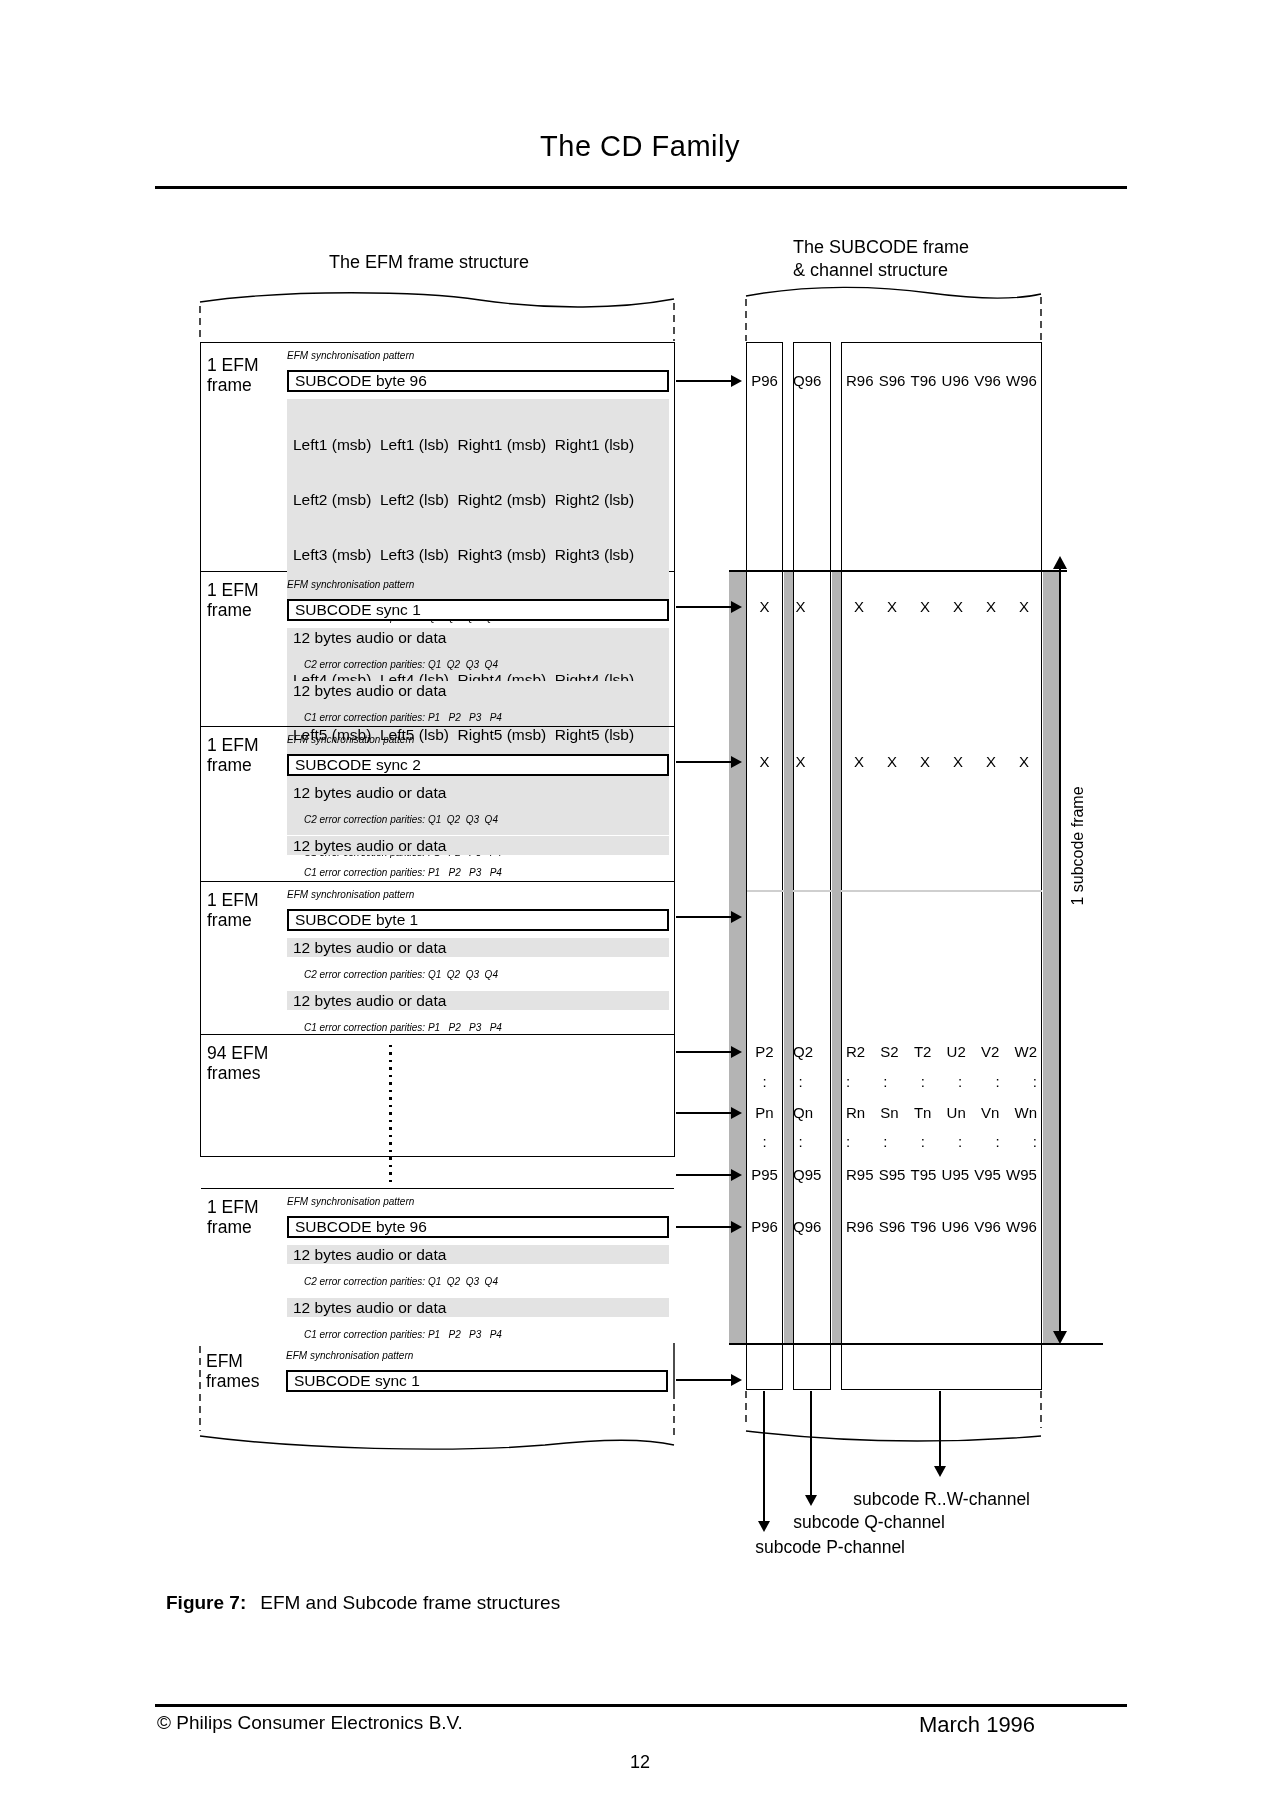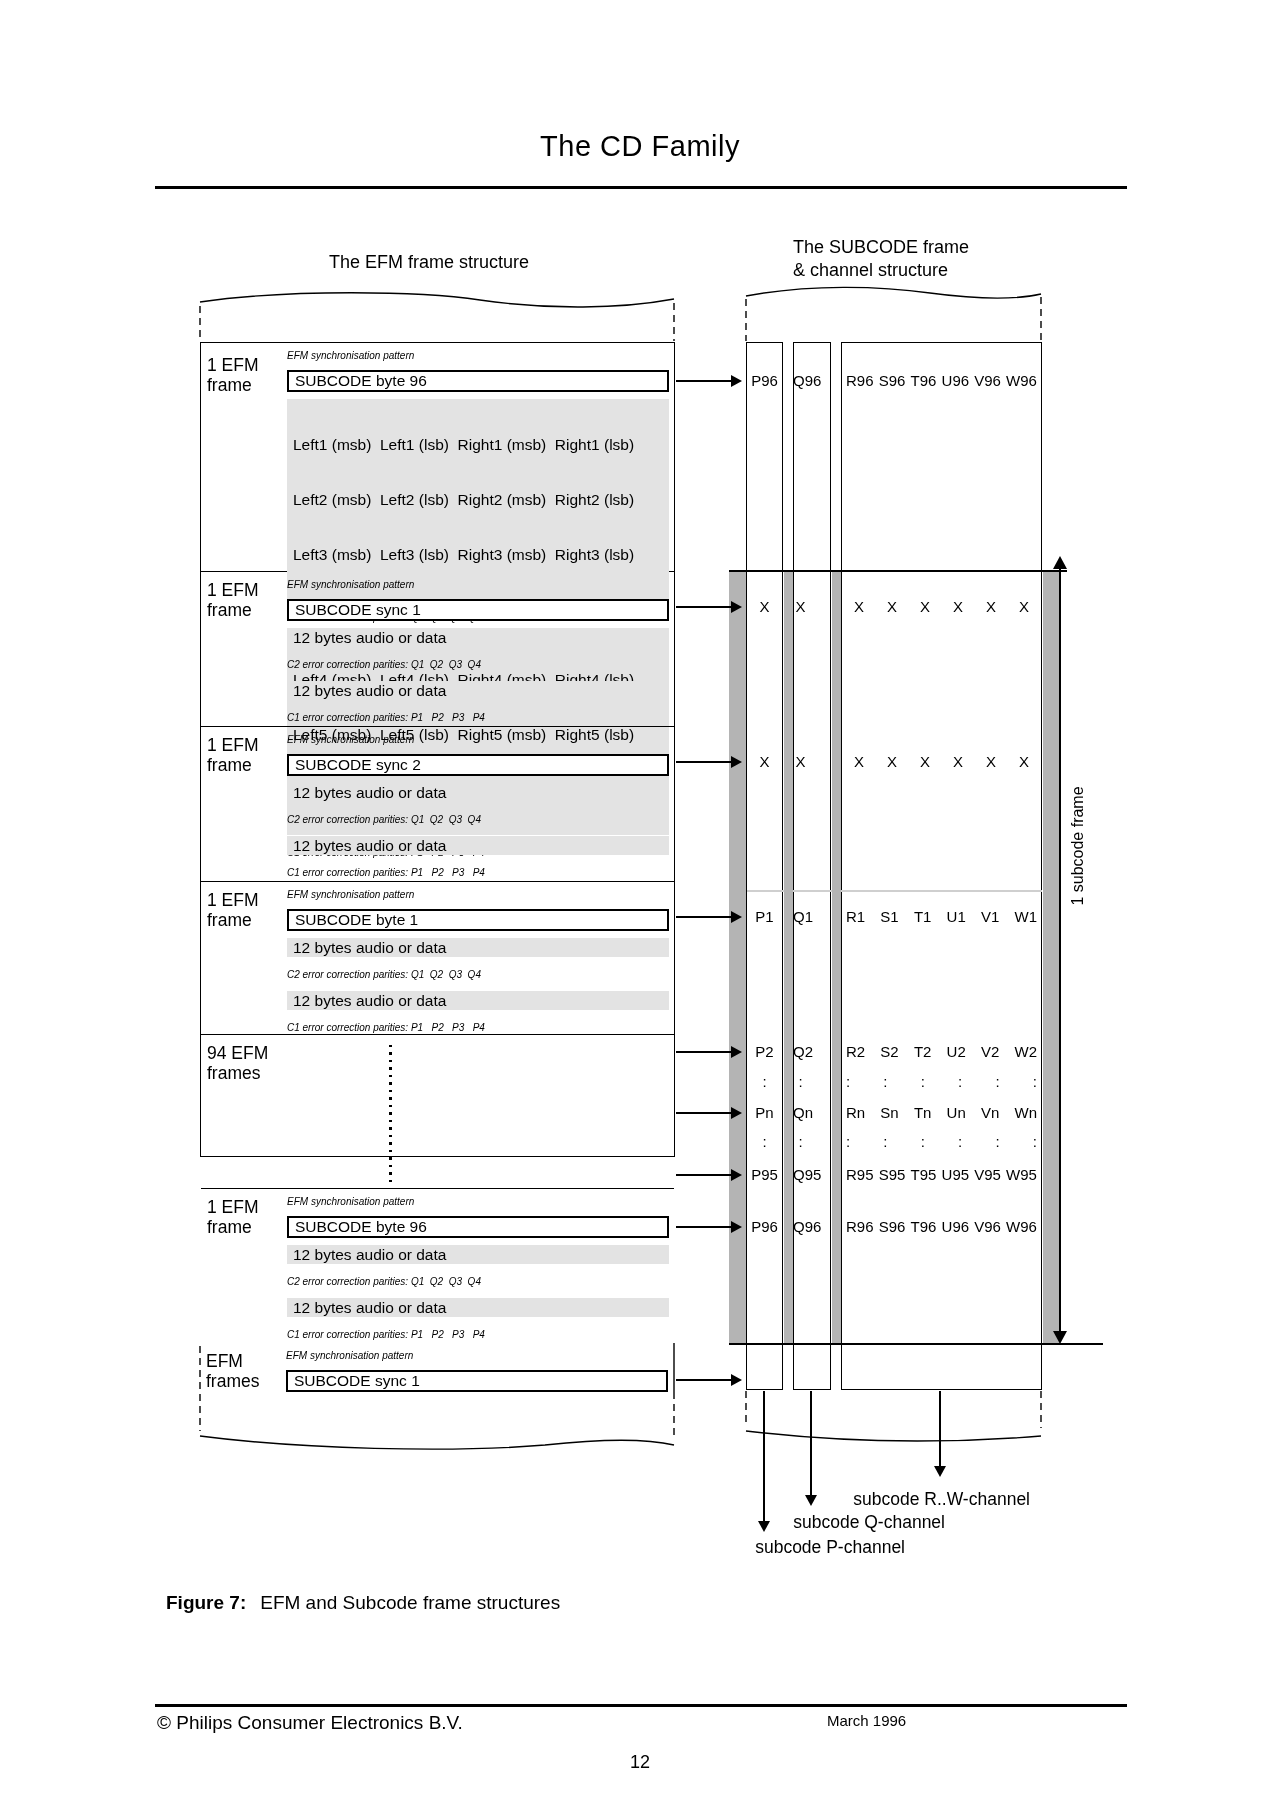--- a/index.html
+++ b/index.html
@@ -14,21 +14,21 @@
   
   .h-left{left:284px;top:252px;width:290px;text-align:center;font-size:18px;}
   .h-right{left:793px;top:236px;font-size:18px;line-height:23px;}
   
   .efm-table{left:200px;top:342px;width:475px;height:815px;border:1.5px solid #000;box-sizing:border-box;}
   .frame{position:absolute;left:0;width:100%;box-sizing:border-box;}
   .frame.divider{border-bottom:1.5px solid #000;}
   .f-label{position:absolute;left:6px;top:8px;font-size:17.5px;line-height:20px;white-space:pre-line;}
   .f-content{position:absolute;left:86px;top:0;width:382px;padding-top:4px;box-sizing:border-box;}
   .r-it{font-style:italic;font-size:10px;height:17px;line-height:17px;margin-bottom:6px;white-space:pre;}
-  .r-it.parity{margin-bottom:8px;}
+  .r-it.parity{margin-bottom:8px;padding-left:17px;}
   .r-box{height:22px;border:2px solid #000;line-height:18px;padding-left:6px;margin-bottom:7px;
          width:100%;box-sizing:border-box;font-size:15.5px;background:#fff;}
   .r-gray{background:#e3e3e3;padding-left:6px;margin-bottom:9px;font-size:15.5px;white-space:pre;}
   .r-gray div{line-height:19px;height:19px;}
   .dots-v{position:absolute;left:102px;top:10px;width:2.5px;height:138px;
           background:repeating-linear-gradient(#000 0 2.5px,transparent 2.5px 7.5px);}
   .frame7{left:200px;top:1343px;width:475px;height:90px;}
   
   .col{border:1.5px solid #000;box-sizing:border-box;top:342px;height:1048px;background:#fff;}
   .col-p{left:746px;width:37px;}
@@ -62,21 +62,21 @@
               transform:rotate(-90deg);white-space:nowrap;}
   .down-line{width:2px;background:#000;}
   .down-line::after{content:"";position:absolute;bottom:-11px;left:-5px;width:0;height:0;
                     border-top:11px solid #000;border-left:6px solid transparent;border-right:6px solid transparent;}
   .chan-label{font-size:17.5px;text-align:right;}
   
   .caption{left:166px;top:1592px;font-size:19px;}
   .caption .cap-label{font-weight:bold;}
   .caption .cap-text{margin-left:14px;}
   .footer-left{left:157px;top:1712px;font-size:19px;}
-  .footer-right{left:827px;top:1712px;width:300px;text-align:left;font-size:15px;}
+  .footer-right{left:827px;top:1712px;width:300px;text-align:center;font-size:22px;}
   .page-num{left:0;top:1752px;width:1280px;text-align:center;font-size:18px;}
   svg.torn{left:0;top:0;}
 </style>
 </head>
 <body>
 
 <div class="page">
 
   <div class="abs doc-title">The CD Family</div>
   <div class="abs rule rule-top"></div>
@@ -238,32 +238,20 @@
     <div class="sc-q">X</div>
     <div class="sc-rw">
       <span>X</span>
         <span>X</span>
         <span>X</span>
         <span>X</span>
         <span>X</span>
         <span>X</span>
     </div>
   </div>
-  <div class="abs sc-row" style="top:908px;">
-    <div class="sc-p">P1</div>
-    <div class="sc-q">Q1</div>
-    <div class="sc-rw">
-      <span>R1</span>
-        <span>S1</span>
-        <span>T1</span>
-        <span>U1</span>
-        <span>V1</span>
-        <span>W1</span>
-    </div>
-  </div>
   <div class="abs sc-row" style="top:1043px;">
     <div class="sc-p">P2</div>
     <div class="sc-q">Q2</div>
     <div class="sc-rw">
       <span>R2</span>
         <span>S2</span>
         <span>T2</span>
         <span>U2</span>
         <span>V2</span>
         <span>W2</span>

